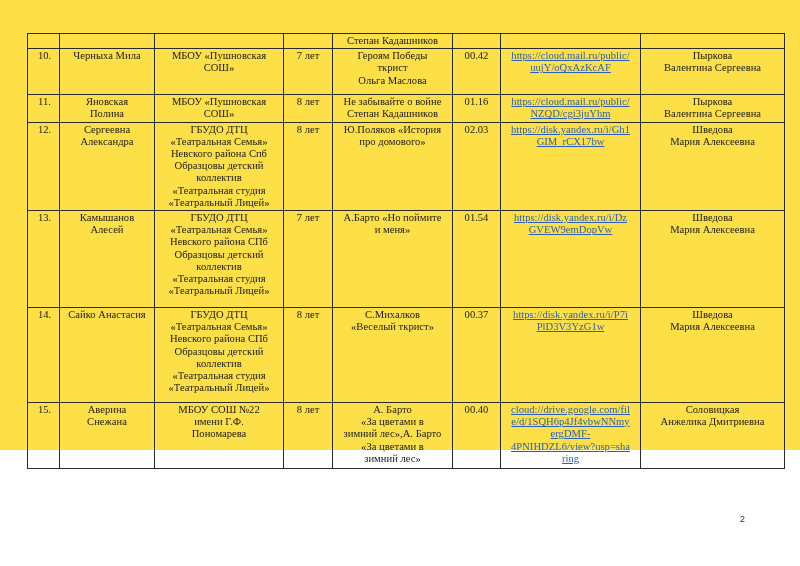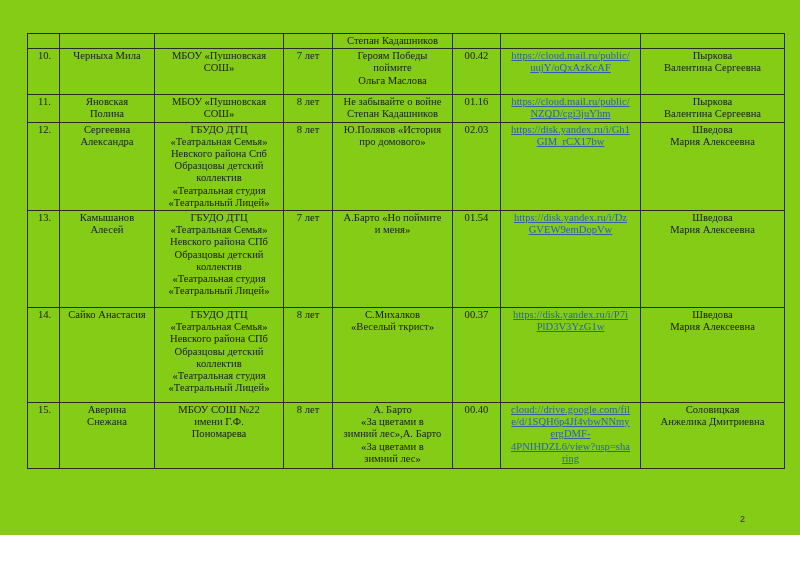--- a/index.html
+++ b/index.html
@@ -1,18 +1,18 @@
 <!DOCTYPE html>
 <html><head>
   <meta charset="utf-8">
   <style>
     html, body { margin: 0; padding: 0; background: #ffffff; }
     body { width: 800px; height: 566px; position: relative; overflow: hidden;
            font-family: "Liberation Serif", serif; color: #1a1a1a; }
-    .page { position: absolute; left: 0; top: 0; width: 800px; height: 535px; background: #84cc16; }
+    .page { position: absolute; left: 0; top: 0; width: 800px; height: 450px; background: #fde047; }
     table.doc {
       position: absolute; left: 27px; top: 33px; width: 757px;
       border-collapse: collapse; table-layout: fixed;
       font-size: 10.6px; line-height: 12.2px;
     }
     table.doc td {
       border: 1px solid #2a2a2a; vertical-align: top; padding: 1px 3px 1px 3px;
       text-align: center; word-wrap: break-word; overflow-wrap: anywhere;
     }
     table.doc td.num { text-align: center; padding-left: 5px; }
@@ -52,21 +52,21 @@
           <td>
             <span class="line">Черныха Мила</span>
           </td>
           <td>
             <span class="line">МБОУ «Пушновская</span>
             <span class="line">СОШ»</span>
           </td>
           <td>7 лет</td>
           <td>
             <span class="line">Героям Победы</span>
-            <span class="line">поймите</span>
+            <span class="line">ткрист</span>
             <span class="line">Ольга Маслова</span>
           </td>
           <td>00.42</td>
           <td><a class="link" href="#"><span class="line">https://cloud.mail.ru/public/</span><span class="line">uujY/oQxAzKcAF</span></a></td>
           <td>
             <span class="line">Пыркова</span>
             <span class="line">Валентина Сергеевна</span>
           </td>
         </tr>
         <tr style="height: 23px;">

